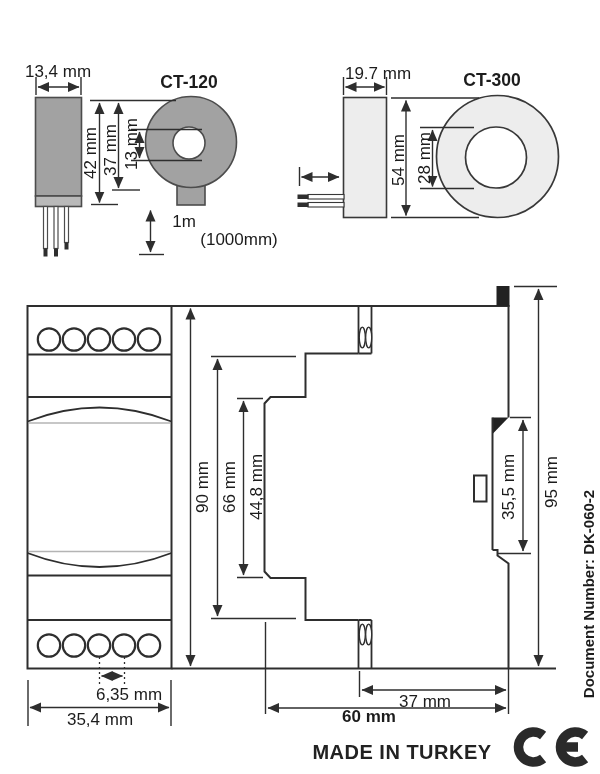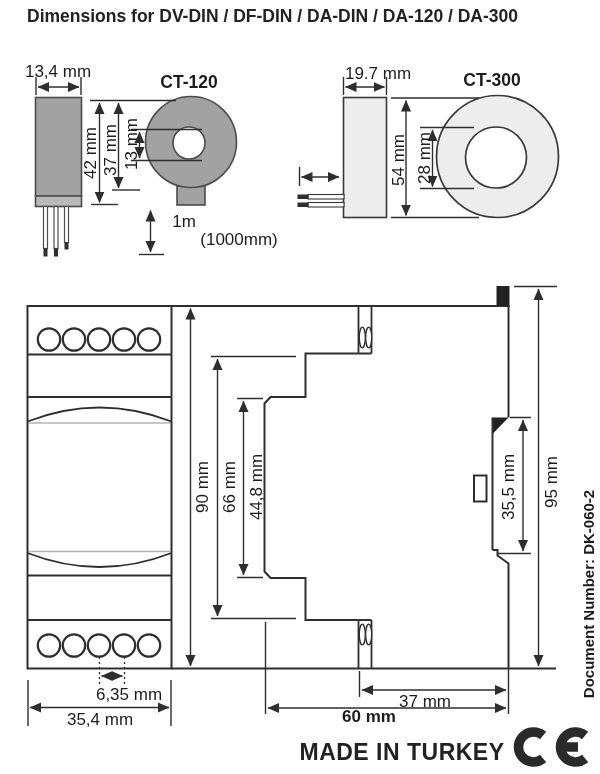--- a/index.html
+++ b/index.html
@@ -6,21 +6,21 @@
   #page{position:relative;width:600px;height:774px;background:#fff;overflow:hidden;
         font-family:"Liberation Sans",sans-serif;}
   #title{position:absolute;left:27px;top:6px;font-size:17.5px;font-weight:700;color:#222;
          white-space:nowrap;}
   .lbl{position:absolute;font-size:17px;color:#1c1c1c;white-space:nowrap;
        transform:translate(-50%,-50%);line-height:1;}
   .vlbl{position:absolute;font-size:17px;color:#1c1c1c;white-space:nowrap;
         transform:translate(-50%,-50%) rotate(-90deg);line-height:1;}
   .bold{font-weight:700;font-size:17.5px;text-align:center;}
   #made-in{position:absolute;left:402px;top:752px;transform:translate(-50%,-50%);
-           font-size:23px;font-weight:700;letter-spacing:.5px;color:#222;white-space:nowrap;}
+           font-size:20px;font-weight:700;letter-spacing:.5px;color:#222;white-space:nowrap;}
   #doc-num{position:absolute;left:588px;top:594px;transform:translate(-50%,-50%) rotate(-90deg);
            font-size:15px;font-weight:600;color:#1c1c1c;white-space:nowrap;}
   svg{position:absolute;left:0;top:0;}
 </style>
 </head>
 <body>
 
 <div id="page">
 
   <svg width="600" height="774" viewBox="0 0 600 774">
@@ -150,21 +150,20 @@
       <line x1="523" y1="420" x2="523" y2="551" marker-start="url(#arr)" marker-end="url(#arr)"></line>
     </g>
 
     <g stroke="#2a2a2a" stroke-width="9.5" fill="none">
       <path d="M543.1 735.5 A15 15 0 1 0 543.1 758.5"></path>
       <path d="M585.1 735.5 A15 15 0 1 0 585.1 758.5"></path>
       <path d="M560.5 747 H578"></path>
     </g>
   </svg>
 
-  <div id="title">Dimensions for DV-DIN / DF-DIN / DA-DIN / DA-120 / DA-300</div>
 
   <div class="lbl" style="left:58px;top:71px;">13,4 mm</div>
   <div class="lbl bold" style="left:189px;top:83px;">CT-120</div>
   <div class="vlbl" style="left:90px;top:153px;">42 mm</div>
   <div class="vlbl" style="left:110px;top:150px;">37 mm</div>
   <div class="vlbl" style="left:130.5px;top:144px;">13 mm</div>
   <div class="lbl" style="left:184px;top:221px;">1m</div>
   <div class="lbl" style="left:196px;top:239px;margin-left:43px;">(1000mm)</div>
 
   <div class="lbl" style="left:378px;top:73px;">19.7 mm</div>

